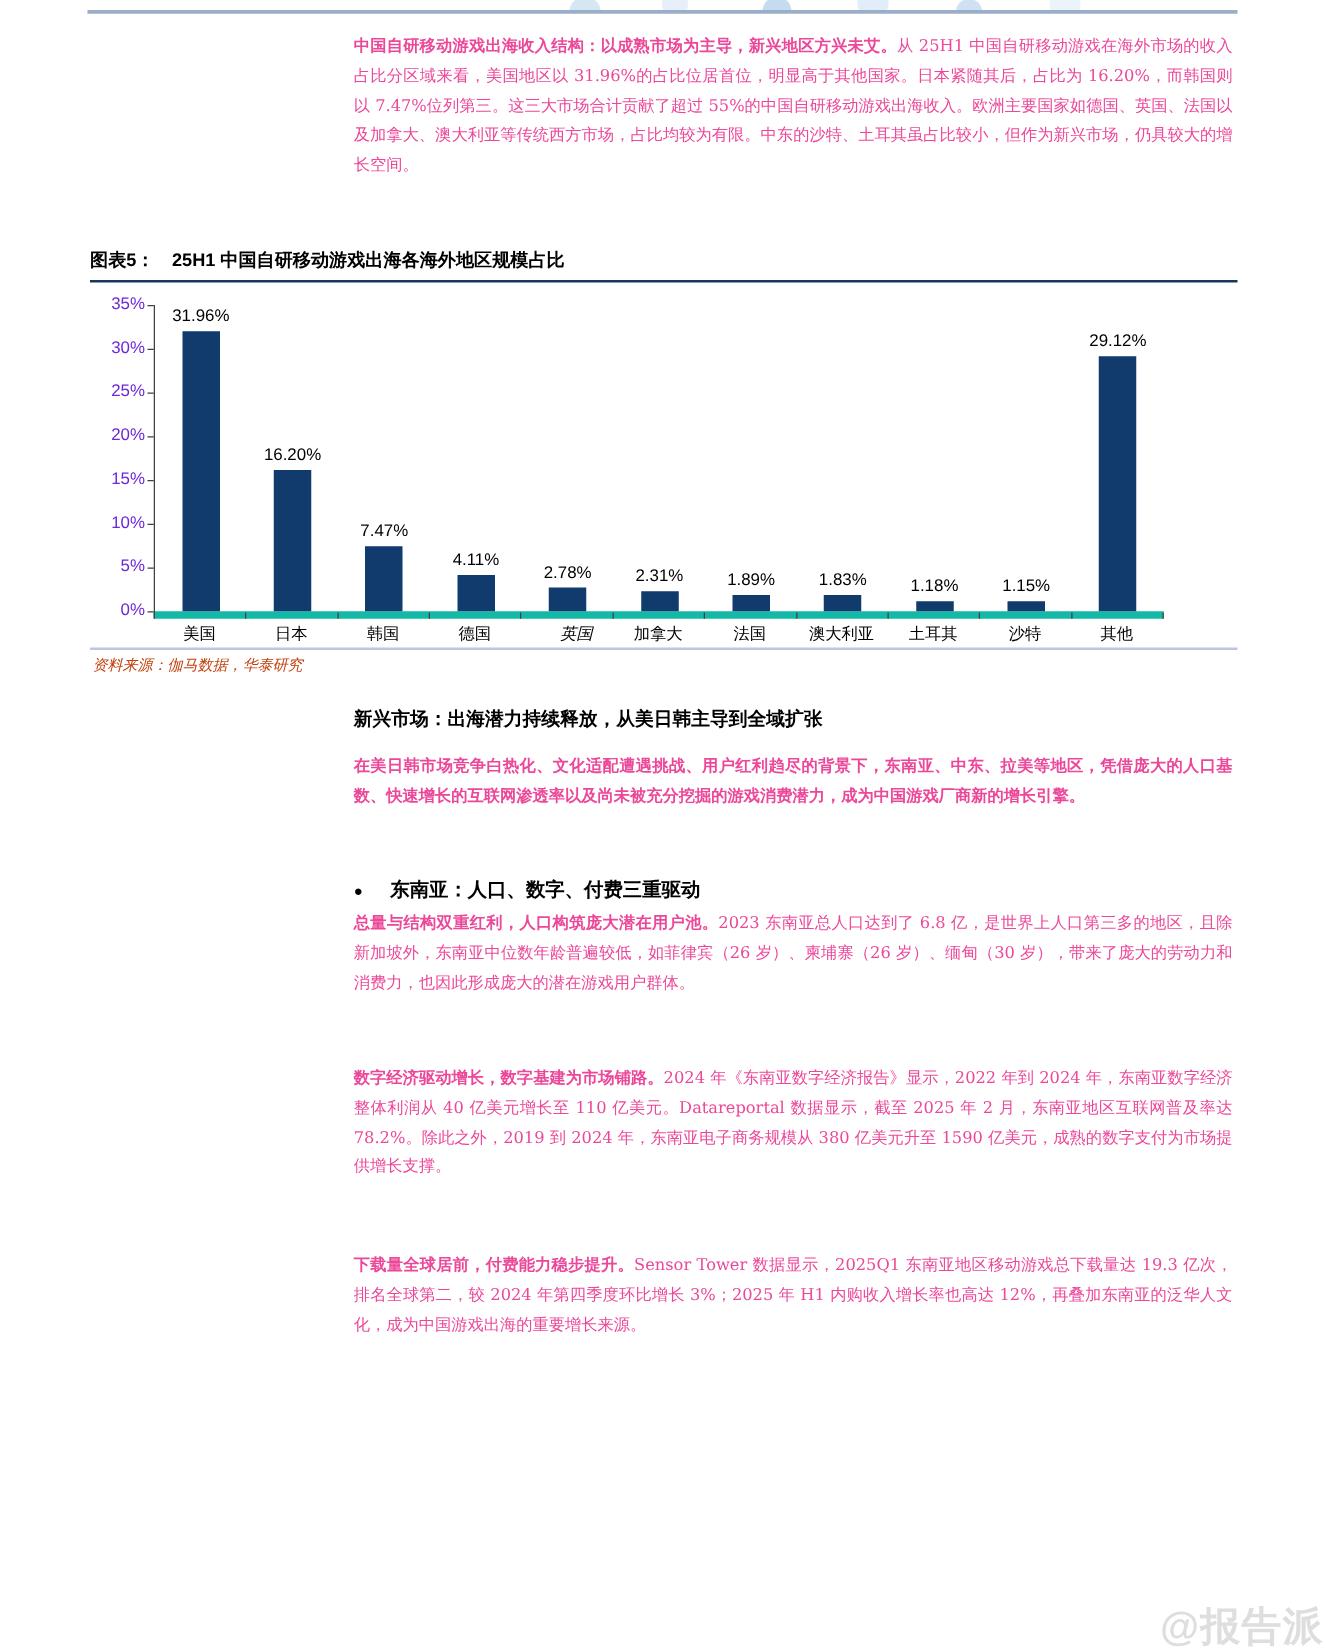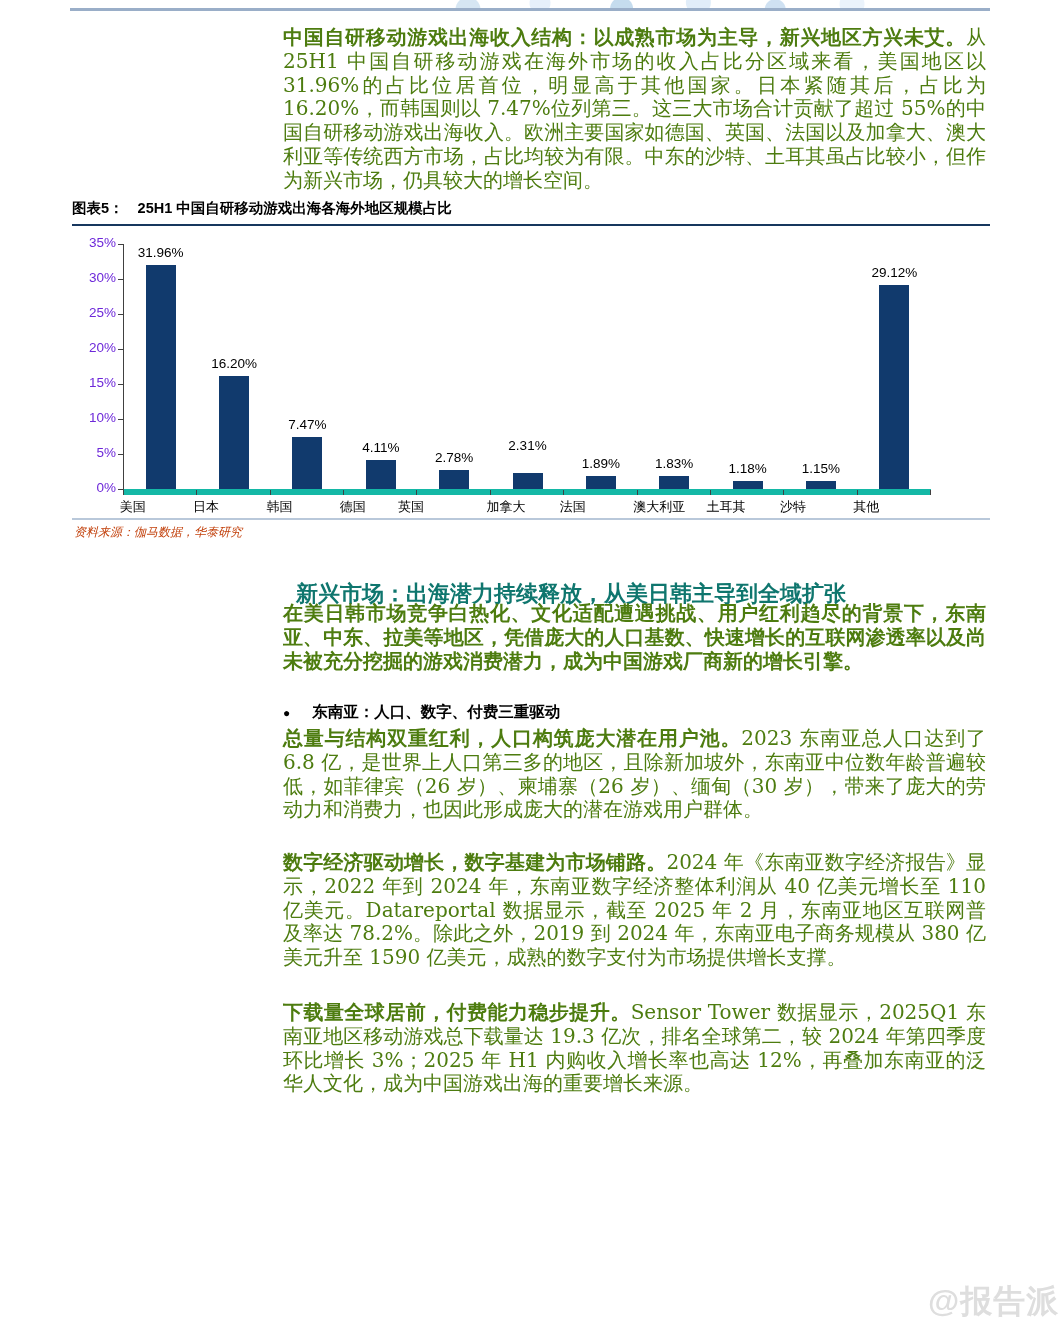--- a/index.html
+++ b/index.html
@@ -16,55 +16,55 @@
       radial-gradient(circle at 58% 30%, #dcebf8 0 12px, transparent 13px),
       radial-gradient(circle at 74% 120%, #c7dcf0 0 10px, transparent 11px),
       radial-gradient(circle at 90% 50%, #e8f2fb 0 12px, transparent 13px);
     opacity:.85;}
   .top-rule{position:absolute;left:70px;top:8px;width:920px;height:3px;background:#9aaec8;}
 
   
   .body-para{
     position:absolute;left:283px;width:703px;margin:0;
     font-family:"DejaVu Serif","Liberation Serif",serif;
-    font-size:20px;line-height:23.8px;color:#4d7c0f;text-align:justify;
+    font-size:13px;line-height:23.8px;color:#ec4899;text-align:justify;
   }
   .body-para .lead{font-weight:bold;}
 
   
   .fig-caption{
     position:absolute;left:72px;top:199px;width:918px;
     font-family:"Liberation Sans",sans-serif;font-weight:bold;font-size:14.5px;color:#000;
     padding-bottom:6px;border-bottom:2px solid #17375e;
   }
   .fig-caption .fig-title{margin-left:14px;}
 
   
   .chart{position:absolute;left:80px;top:234px;width:880px;height:285px;}
   .chart-plot{position:absolute;left:43px;top:10px;width:807px;height:245px;
     border-left:1px solid #404040;border-bottom:6px solid #14b8a6;}
   .bar{position:absolute;bottom:0;width:30px;}
   .bar-value{position:absolute;width:80px;text-align:center;
     font-family:"Liberation Sans",sans-serif;font-size:13.5px;color:#000;}
-  .cat-label{position:absolute;width:80px;
+  .cat-label{position:absolute;width:80px;text-align:center;
     font-family:"DejaVu Serif","Liberation Serif",serif;font-size:13px;color:#000;}
   .ytick-label{position:absolute;width:36px;text-align:right;
     font-family:"Liberation Sans",sans-serif;font-size:13.5px;color:#6d28d9;}
   .ytick-mark{position:absolute;width:5px;height:1px;background:#404040;}
   .xtick-mark{position:absolute;width:1px;height:5px;background:#404040;}
 
   
   .src-divider{position:absolute;left:72px;top:518px;width:918px;height:2px;background:#b9c8da;}
   .src-text{position:absolute;left:74px;top:524px;
     font-family:"DejaVu Serif","Liberation Serif",serif;font-style:italic;
     font-size:12px;color:#c2410c;}
 
   
-  .section-heading{position:absolute;left:283px;top:566px;width:703px;margin:13px;
-    font-family:"Liberation Sans",sans-serif;font-weight:bold;font-size:22px;color:#0f766e;}
+  .section-heading{position:absolute;left:283px;top:566px;width:703px;margin:0;
+    font-family:"Liberation Sans",sans-serif;font-weight:bold;font-size:15px;color:#000000;}
 
   
   .bullet-row{position:absolute;left:283px;top:702px;width:703px;
     font-family:"Liberation Sans",sans-serif;font-weight:bold;font-size:15.5px;color:#000;
     display:flex;align-items:center;}
   .bullet-row .marker{font-size:12px;margin-right:22px;}
 
   
   .watermark{position:absolute;left:928px;top:1280px;
     font-family:"Liberation Sans",sans-serif;font-size:32px;font-weight:bold;
@@ -88,37 +88,37 @@
       <div class="bar-value" style="left: -3.31818px; bottom: 228.72px;">31.96%</div>
       <div class="bar" style="left: 95.0455px; height: 113.4px; background: rgb(17, 58, 109);"></div>
       <div class="bar-value" style="left: 70.0455px; bottom: 118.4px;">16.20%</div>
       <div class="bar" style="left: 168.409px; height: 52.29px; background: rgb(17, 58, 109);"></div>
       <div class="bar-value" style="left: 143.409px; bottom: 57.29px;">7.47%</div>
       <div class="bar" style="left: 241.773px; height: 28.77px; background: rgb(17, 58, 109);"></div>
       <div class="bar-value" style="left: 216.773px; bottom: 33.77px;">4.11%</div>
       <div class="bar" style="left: 315.136px; height: 19.46px; background: rgb(17, 58, 109);"></div>
       <div class="bar-value" style="left: 290.136px; bottom: 24.46px;">2.78%</div>
       <div class="bar" style="left: 388.5px; height: 16.17px; background: rgb(17, 58, 109);"></div>
-      <div class="bar-value" style="left: 363.5px; bottom: 36px; margin-top: 40px;">2.31%</div>
+      <div class="bar-value" style="left: 363.5px; bottom: 21px; margin-top: 40px;">2.31%</div>
       <div class="bar" style="left: 461.864px; height: 13.23px; background: rgb(17, 58, 109);"></div>
       <div class="bar-value" style="left: 436.864px; bottom: 18.23px;">1.89%</div>
       <div class="bar" style="left: 535.227px; height: 12.81px; background: rgb(17, 58, 109);"></div>
       <div class="bar-value" style="left: 510.227px; bottom: 17.81px;">1.83%</div>
       <div class="bar" style="left: 608.591px; height: 8.26px; background: rgb(17, 58, 109);"></div>
       <div class="bar-value" style="left: 583.591px; bottom: 13.26px;">1.18%</div>
       <div class="bar" style="left: 681.955px; height: 8.05px; background: rgb(17, 58, 109);"></div>
       <div class="bar-value" style="left: 656.955px; bottom: 13.05px;">1.15%</div>
       <div class="bar" style="left: 755.318px; height: 203.84px; background: rgb(17, 58, 109);"></div>
       <div class="bar-value" style="left: 730.318px; bottom: 208.84px;">29.12%</div>
     </div>
 <div class="cat-label" style="left: 39.6818px; top: 264px;">美国</div>
     <div class="cat-label" style="left: 113.045px; top: 264px;">日本</div>
     <div class="cat-label" style="left: 186.409px; top: 264px;">韩国</div>
     <div class="cat-label" style="left: 259.773px; top: 264px;">德国</div>
-    <div class="cat-label" style="left: 318px; top: 264px;">英国</div>
+    <div class="cat-label" style="left: 341px; top: 264px; font-style: italic;">英国</div>
     <div class="cat-label" style="left: 406.5px; top: 264px;">加拿大</div>
     <div class="cat-label" style="left: 479.864px; top: 264px;">法国</div>
     <div class="cat-label" style="left: 553.227px; top: 264px;">澳大利亚</div>
     <div class="cat-label" style="left: 626.591px; top: 264px;">土耳其</div>
     <div class="cat-label" style="left: 699.955px; top: 264px;">沙特</div>
     <div class="cat-label" style="left: 773.318px; top: 264px;">其他</div>
     <div class="ytick-label" style="left: 0px; top: 246px;">0%</div>
     <div class="ytick-mark" style="left: 38px; top: 255px;"></div>
     <div class="ytick-label" style="left: 0px; top: 211px;">5%</div>
     <div class="ytick-mark" style="left: 38px; top: 220px;"></div>

